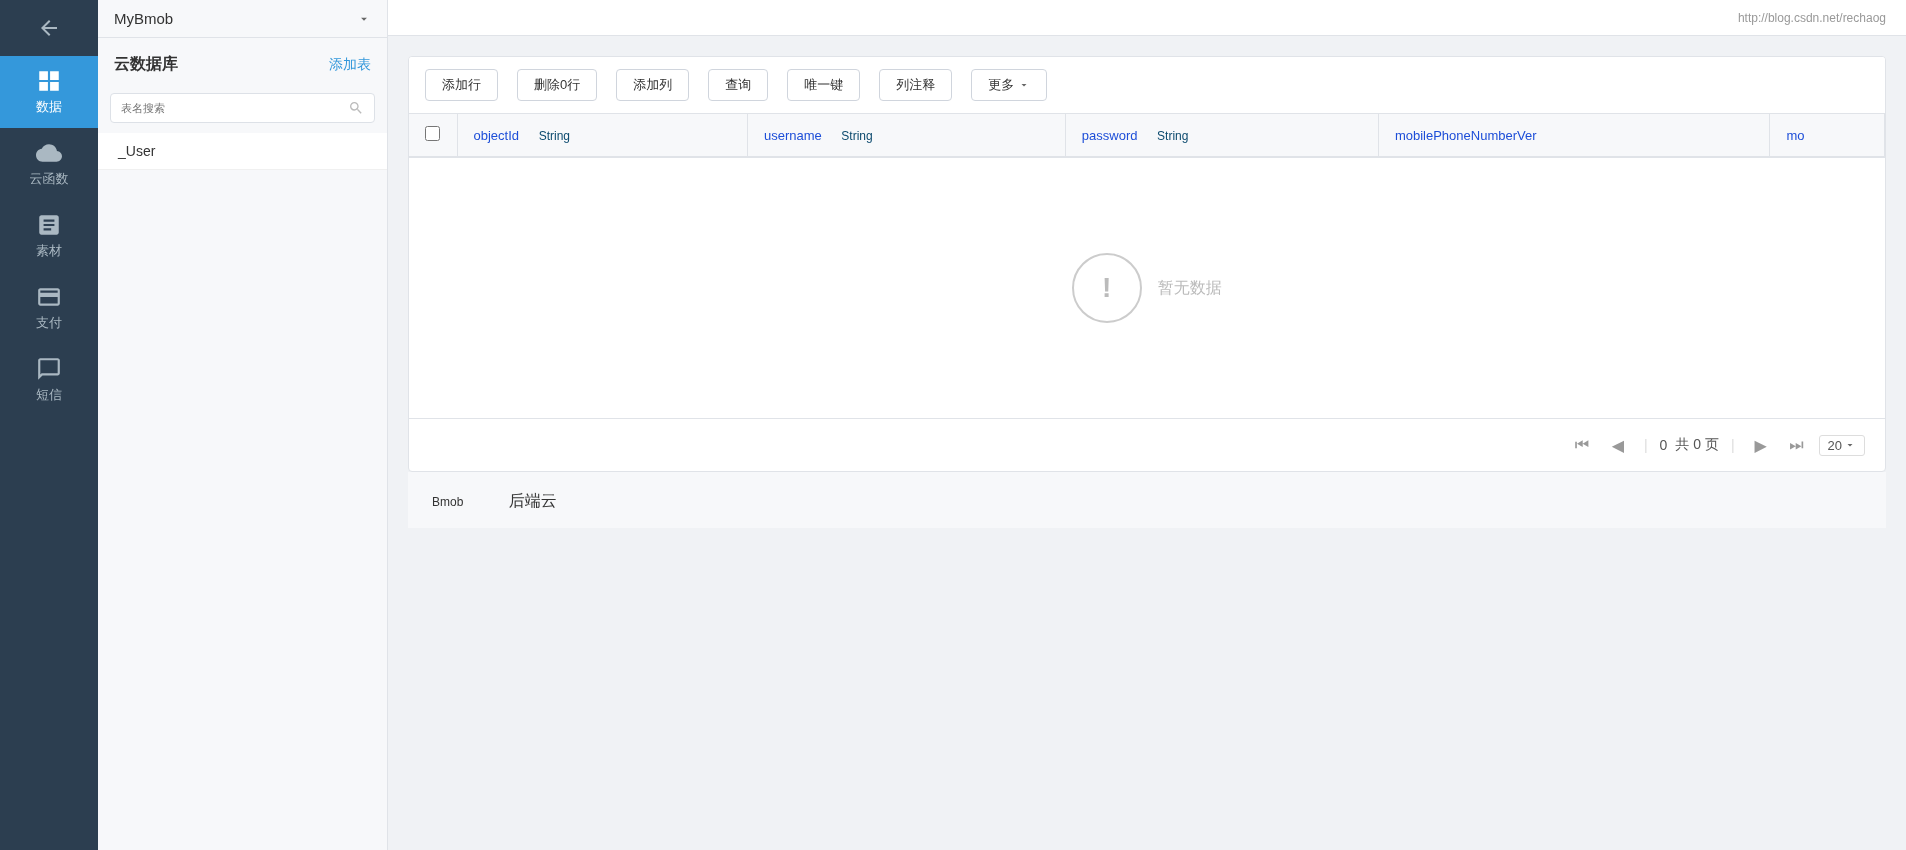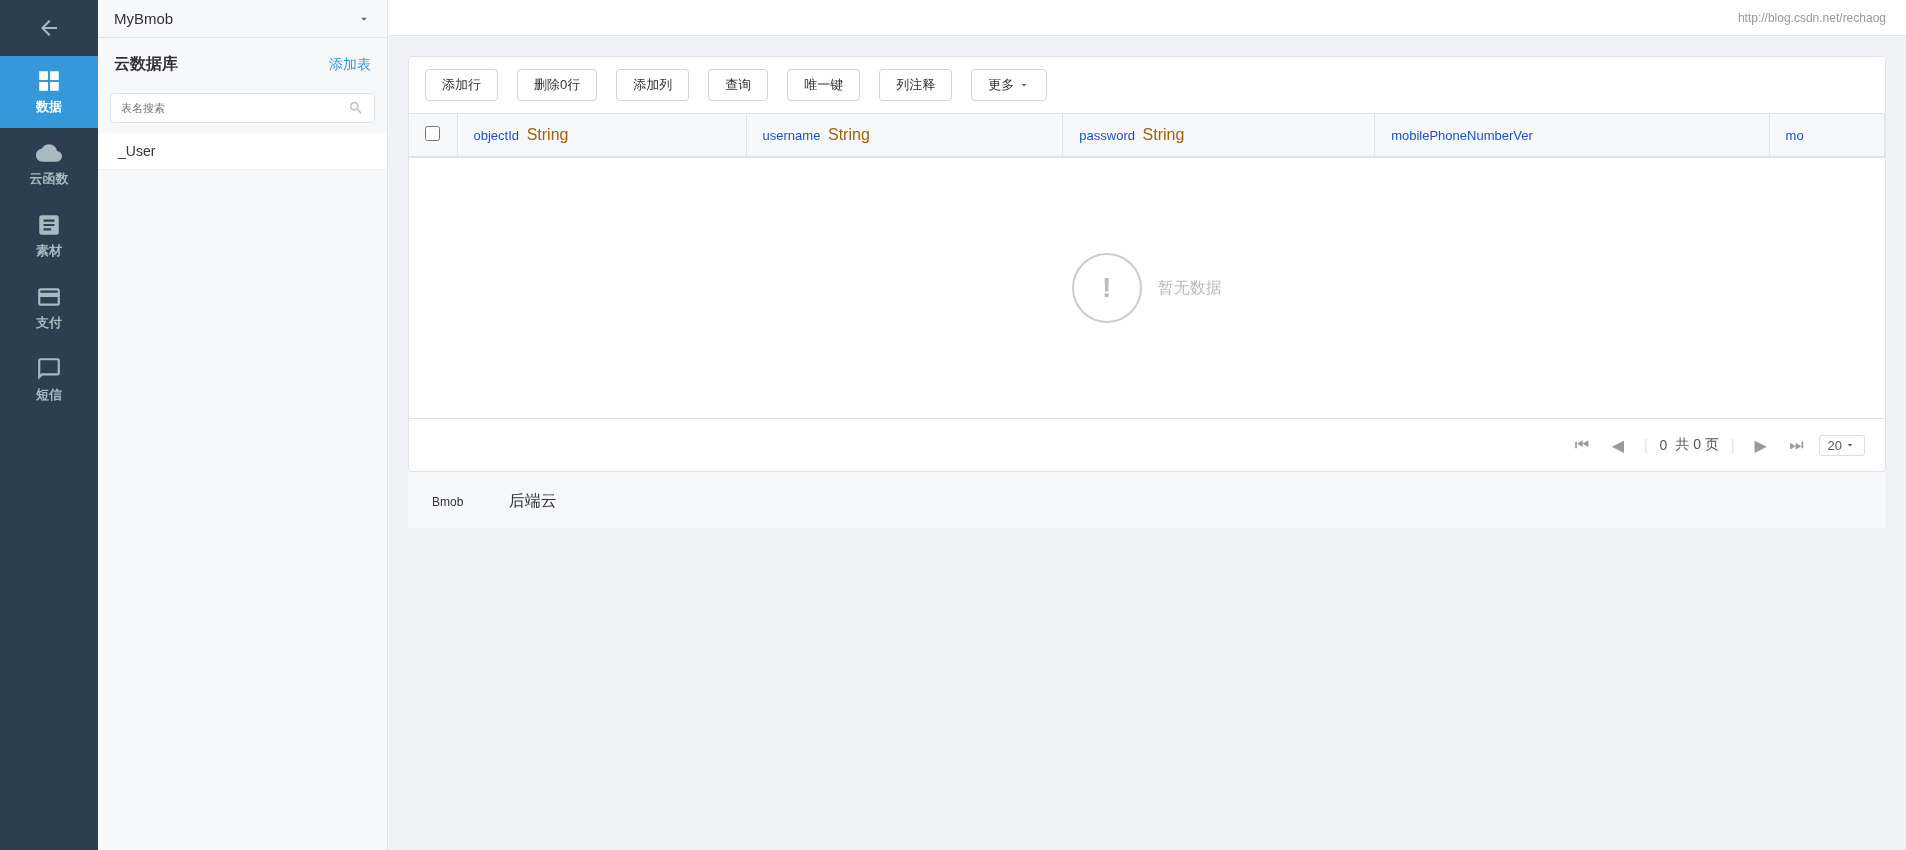--- a/index.html
+++ b/index.html
@@ -29,21 +29,20 @@
       width: 100%;
       display: flex;
       flex-direction: column;
       align-items: center;
       justify-content: center;
       height: 72px;
       cursor: pointer;
       color: #aab8c2;
       font-size: 13px;
       gap: 4px;
-      font-weight: bold;
     }
     .icon-nav-item.active {
       background: #3498db;
       color: #fff;
     }
     .icon-nav-item svg { width: 26px; height: 26px; fill: currentColor; }
     .icon-nav-item span { font-size: 13px; }
 
     
     .sidebar {
@@ -192,21 +191,21 @@
       color: #555;
       font-weight: normal;
       border-right: 1px solid #e0e3e8;
       white-space: nowrap;
     }
     .data-table thead th:first-child {
       width: 48px;
       text-align: center;
     }
     .col-name { color: #1d4ed8; font-weight: 500; }
-    .col-type { color: #a16207; font-size: 16px; margin-left: 4px; }
+    .col-type { color: #0c4a6e; font-size: 12px; margin-left: 16px; }
 
     
     .empty-state {
       display: flex;
       flex-direction: column;
       align-items: center;
       justify-content: center;
       height: 260px;
       flex-direction: row;
       gap: 16px;

